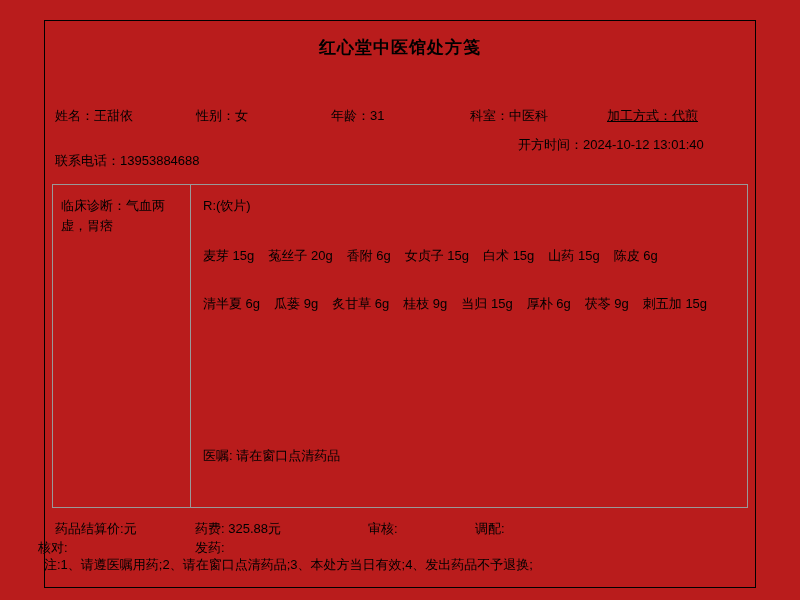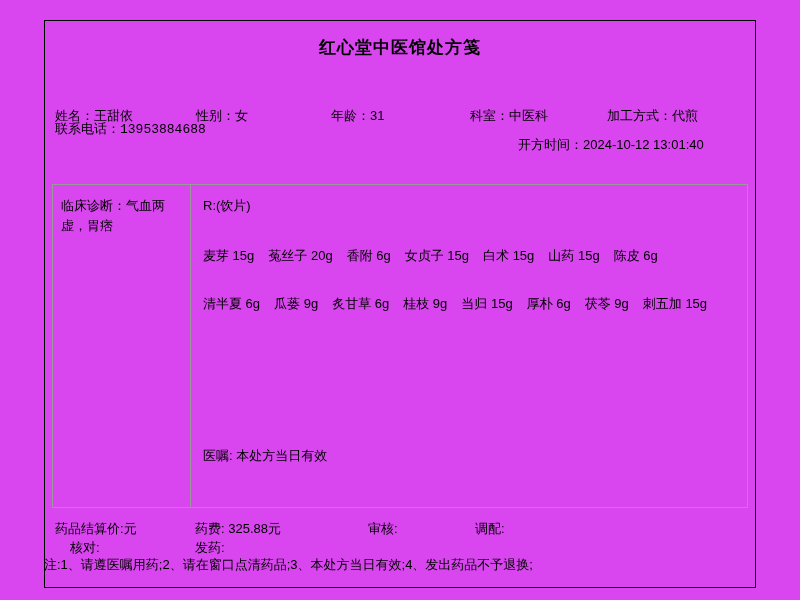--- a/index.html
+++ b/index.html
@@ -1,17 +1,17 @@
 <!DOCTYPE html>
 <html><head>
 <meta charset="utf-8">
 <style>
   html,body{margin:0;padding:0;background:#fff;}
   .page{
-    position:relative;width:800px;height:600px;background:#d946ef;
+    position:relative;width:800px;height:600px;background:#b91c1c;
     font-family:"Liberation Sans",sans-serif;font-size:13px;color:#000;
     overflow:hidden;
   }
   .abs{position:absolute;white-space:nowrap;}
   .frame{
     position:absolute;left:44px;top:20px;width:712px;height:568px;
     border:1px solid #000;box-sizing:border-box;
   }
   .title{
     position:absolute;left:0;top:36px;width:100%;text-align:center;
@@ -38,37 +38,37 @@
 
 <div class="page">
   <div class="frame"></div>
 
   <div class="title">红心堂中医馆处方笺</div>
 
   <div class="abs" style="left:55px;top:107px;"><span>姓名：</span><span>王甜依</span></div>
   <div class="abs" style="left:196px;top:107px;"><span>性别：</span><span>女</span></div>
   <div class="abs" style="left:331px;top:107px;"><span>年龄：</span><span>31</span></div>
   <div class="abs" style="left:470px;top:107px;"><span>科室：</span><span>中医科</span></div>
-  <div class="abs" style="left:607px;top:107px;"><span>加工方式：</span><span>代煎</span></div>
+  <div class="abs" style="left:607px;top:107px;text-decoration:underline;"><span>加工方式：</span><span>代煎</span></div>
 
-  <div class="abs" style="left:55px;top:120px;font-family:Liberation Mono, monospace;"><span>联系电话：</span><span>13953884688</span></div>
+  <div class="abs" style="left:55px;top:152px;"><span>联系电话：</span><span>13953884688</span></div>
   <div class="abs" style="left:518px;top:136px;"><span>开方时间：</span><span>2024-10-12 13:01:40</span></div>
 
   <div class="main-box">
     <div class="diag-col"><span>临床诊断：</span><span>气血两虚，胃痞</span></div>
     <div class="rx-col">
       <div class="rx-header">R:(饮片)</div>
       <div class="herb-line" style="top:62px;"><span class="herb">麦芽 15g</span><span class="herb">菟丝子 20g</span><span class="herb">香附 6g</span><span class="herb">女贞子 15g</span><span class="herb">白术 15g</span><span class="herb">山药 15g</span><span class="herb">陈皮 6g</span></div>
       <div class="herb-line" style="top:110px;"><span class="herb">清半夏 6g</span><span class="herb">瓜蒌 9g</span><span class="herb">炙甘草 6g</span><span class="herb">桂枝 9g</span><span class="herb">当归 15g</span><span class="herb">厚朴 6g</span><span class="herb">茯苓 9g</span><span class="herb">刺五加 15g</span></div>
       <div class="usage-block">
-        <div>医嘱: 本处方当日有效</div>
+        <div>医嘱: 请在窗口点清药品</div>
       </div>
     </div>
   </div>
 
   <div class="abs" style="left:55px;top:520px;"><span>药品结算价:</span><span>元</span></div>
   <div class="abs" style="left:195px;top:520px;"><span>药费: </span><span>325.88元</span></div>
   <div class="abs" style="left:340px;top:520px;margin-left:28px;">审核:</div>
   <div class="abs" style="left:475px;top:520px;">调配:</div>
-  <div class="abs" style="left:70px;top:539px;">核对:</div>
+  <div class="abs" style="left:38px;top:539px;">核对:</div>
   <div class="abs" style="left:195px;top:539px;">发药:</div>
   <div class="note-line">注:1、请遵医嘱用药;2、请在窗口点清药品;3、本处方当日有效;4、发出药品不予退换;</div>
 </div>
 
 </body></html>

